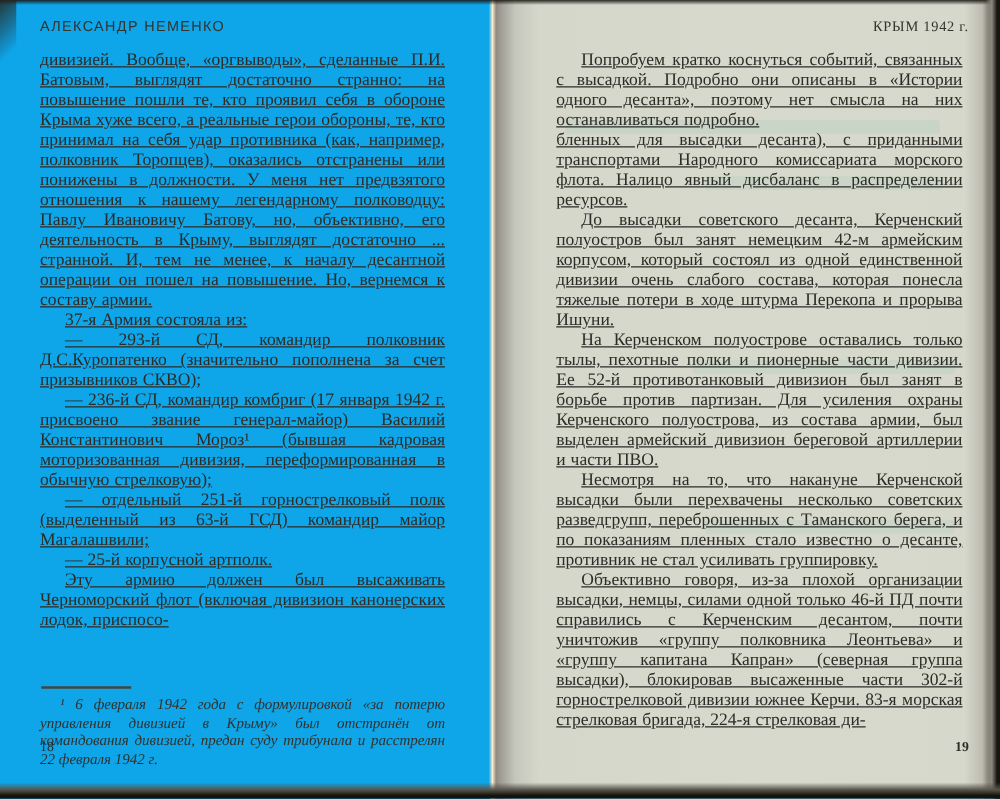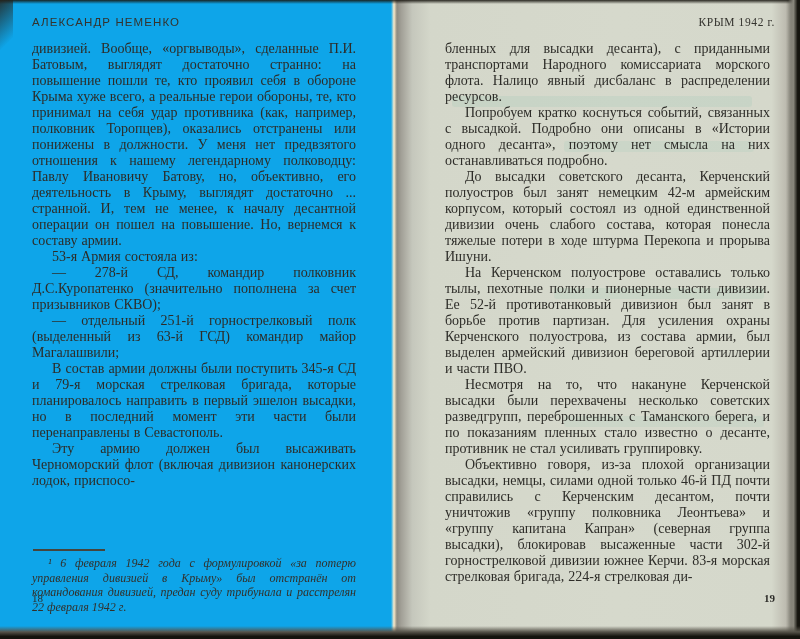--- a/index.html
+++ b/index.html
@@ -61,20 +61,21 @@
     color: #34332e; white-space: nowrap;
   }
   .header-left { left: 32px; }
   .header-right { right: 25px; letter-spacing: 0.6px; font-family: Liberation Serif, serif; }
   .body-col {
     position: absolute; top: 41px;
     width: 324px;
     font-size: 14px; line-height: 16px;
     color: #2d2c28;
     text-align: justify;
+    text-decoration: underline;
   }
   .body-left { left: 32px; }
   .body-right { left: 51px; width: 325px; }
   .para { margin: 0; text-indent: 20px; word-spacing: 0.5px; }
   .para.cont { text-indent: 0; }
   .footnote-block { position: absolute; left: 32px; top: 549px; width: 324px; }
   .footnote-rule {
     width: 72px; height: 0;
     border-top: 2px solid #46453d;
     margin: 0 0 5px 1px;
@@ -96,24 +97,25 @@
 </head>
 <body>
 
 <div class="scan">
 
   <div class="page page-left">
     <div class="running-header header-left">АЛЕКСАНДР НЕМЕНКО</div>
 
     <div class="body-col body-left">
         <p class="para cont">дивизией. Вообще, «оргвыводы», сделанные П.И. Батовым, выглядят достаточно странно: на повышение пошли те, кто проявил себя в обороне Крыма хуже всего, а реальные герои обороны, те, кто принимал на себя удар противника (как, например, полковник Торопцев), оказались отстранены или понижены в должности. У меня нет предвзятого отношения к нашему легендарному полководцу: Павлу Ивановичу Батову, но, объективно, его деятельность в Крыму, выглядят достаточно ... странной. И, тем не менее, к началу десантной операции он пошел на повышение. Но, вернемся к составу армии.</p>
-        <p class="para">53-я Армия состояла из:</p>
-        <p class="para">— 278-й СД, командир полковник Д.С.Куропатенко (значительно пополнена за счет призывников СКВО);</p>
+        <p class="para">37-я Армия состояла из:</p>
+        <p class="para">— 293-й СД, командир полковник Д.С.Куропатенко (значительно пополнена за счет призывников СКВО);</p>
+        <p class="para">— 236-й СД, командир комбриг (17 января 1942 г. присвоено звание генерал-майор) Василий Константинович Мороз¹ (бывшая кадровая моторизованная дивизия, переформированная в обычную стрелковую);</p>
         <p class="para">— отдельный 251-й горнострелковый полк (выделенный из 63-й ГСД) командир майор Магалашвили;</p>
-        <p class="para">В состав армии должны были поступить 345-я СД и 79-я морская стрелковая бригада, которые планировалось направить в первый эшелон высадки, но в последний момент эти части были перенаправлены в Севастополь.</p>
+        <p class="para">— 25-й корпусной артполк.</p>
         <p class="para">Эту армию должен был высаживать Черноморский флот (включая дивизион канонерских лодок, приспосо-</p>
       </div>
 
     <div class="footnote-block">
       <div class="footnote-rule"></div>
       <div class="footnote-text">¹  6 февраля 1942 года с формулировкой «за потерю управления дивизией в Крыму» был отстранён от командования дивизией, предан суду трибунала и расстрелян 22 февраля 1942 г.</div>
     </div>
 
     <div class="page-num num-left">18</div>
   </div>
@@ -121,22 +123,22 @@
   <div class="page page-right">
 
     <div class="ghost" style="left:58px; top:96px;  width:300px; height:11px; background:rgba(150,200,180,0.20);"></div>
     <div class="ghost" style="left:170px; top:141px; width:190px; height:11px; background:rgba(150,200,180,0.16);"></div>
     <div class="ghost" style="left:160px; top:288px; width:210px; height:11px; background:rgba(150,200,180,0.18);"></div>
     <div class="ghost" style="left:170px; top:416px; width:200px; height:11px; background:rgba(150,200,180,0.15);"></div>
 
     <div class="running-header header-right">КРЫМ 1942 г.</div>
 
     <div class="body-col body-right">
+        <p class="para">Попробуем кратко коснуться событий, связанных с высадкой. Подробно они описаны в «Истории одного десанта», поэтому нет смысла на них останавливаться подробно.</p>
         <p class="para cont">бленных для высадки десанта), с приданными транспортами Народного комиссариата морского флота. Налицо явный дисбаланс в распределении ресурсов.</p>
-        <p class="para">Попробуем кратко коснуться событий, связанных с высадкой. Подробно они описаны в «Истории одного десанта», поэтому нет смысла на них останавливаться подробно.</p>
         <p class="para">До высадки советского десанта, Керченский полуостров был занят немецким 42-м армейским корпусом, который состоял из одной единственной дивизии очень слабого состава, которая понесла тяжелые потери в ходе штурма Перекопа и прорыва Ишуни.</p>
         <p class="para">На Керченском полуострове оставались только тылы, пехотные полки и пионерные части дивизии. Ее 52-й противотанковый дивизион был занят в борьбе против партизан. Для усиления охраны Керченского полуострова, из состава армии, был выделен армейский дивизион береговой артиллерии и части ПВО.</p>
         <p class="para">Несмотря на то, что накануне Керченской высадки были перехвачены несколько советских разведгрупп, переброшенных с Таманского берега, и по показаниям пленных стало известно о десанте, противник не стал усиливать группировку.</p>
         <p class="para">Объективно говоря, из-за плохой организации высадки, немцы, силами одной только 46-й ПД почти справились с Керченским десантом, почти уничтожив «группу полковника Леонтьева» и «группу капитана Капран» (северная группа высадки), блокировав высаженные части 302-й горнострелковой дивизии южнее Керчи. 83-я морская стрелковая бригада, 224-я стрелковая ди-</p>
       </div>
 
     <div class="page-num num-right">19</div>
   </div>
 
   <div class="spine-line"></div>

